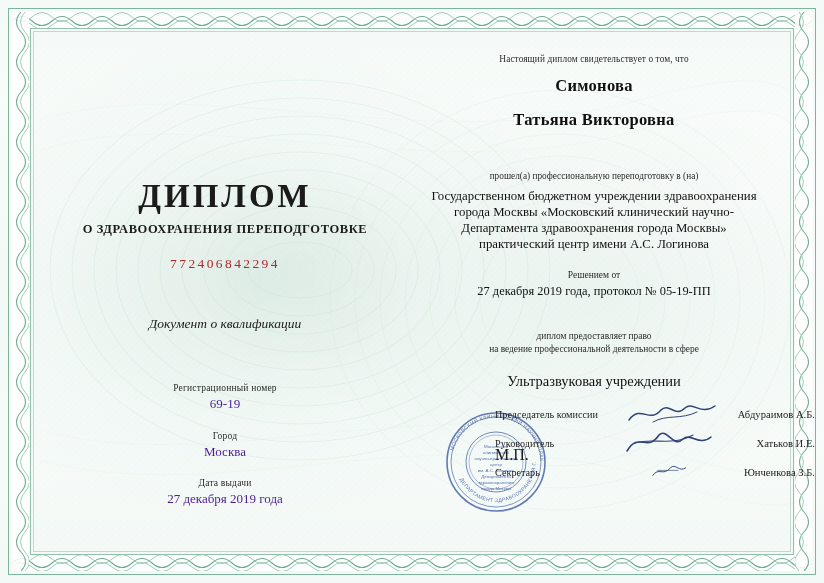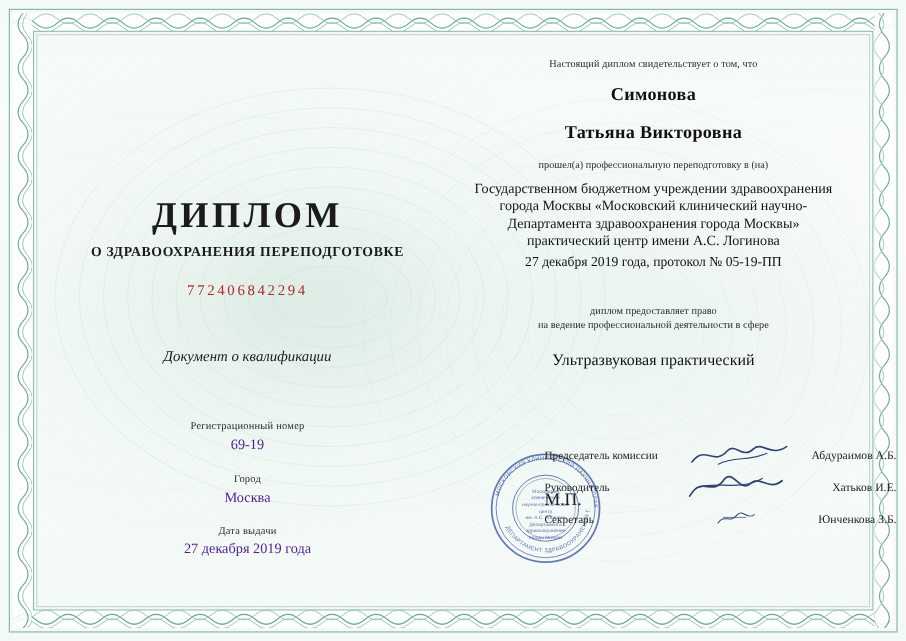--- a/index.html
+++ b/index.html
@@ -160,21 +160,21 @@
     letter-spacing: 0.3px;
   }
   .r-patronymic {
     margin-top: 14px;
     font-size: 16.5px;
     font-weight: 700;
     color: #101010;
     letter-spacing: 0.3px;
   }
   .r-note2 {
-    margin-top: 16px;
+    margin-top: 41px;
     font-size: 9.3px;
     color: #2b2b2b;
   }
   .r-org {
     margin-top: 7px;
     font-size: 12.8px;
     line-height: 16px;
     color: #111;
   }
   .r-decision {
@@ -358,26 +358,27 @@
       <div class="r-note">Настоящий диплом свидетельствует о том, что</div>
       <div class="r-name">Симонова</div>
       <div class="r-patronymic">Татьяна Викторовна</div>
       <div class="r-note2">прошел(а) профессиональную переподготовку в (на)</div>
       <div class="r-org">
         <div>Государственном бюджетном учреждении здравоохранения</div>
         <div>города Москвы «Московский клинический научно-</div>
         <div>Департамента здравоохранения города Москвы»</div>
         <div>практический центр имени А.С. Логинова</div>
       </div>
+      <div class="r-decision">Решением от</div>
       <div class="r-decision-val">27 декабря 2019 года, протокол № 05-19-ПП</div>
       <div class="r-grants">
         <div>диплом предоставляет право</div>
         <div>на ведение профессиональной деятельности в сфере</div>
       </div>
-      <div class="r-field">Ультразвуковая практический</div>
+      <div class="r-field">Ультразвуковая учреждении</div>
     </div>
 
     <svg class="stamp" viewBox="0 0 112 112">
       <defs>
         <path id="stampArcTop" d="M 12 56 A 44 44 0 0 1 100 56"></path>
         <path id="stampArcBottom" d="M 16 56 A 40 40 0 0 0 96 56"></path>
       </defs>
       <g stroke="#2b4a9b" fill="none" opacity="0.72">
         <circle cx="56" cy="56" r="49" stroke-width="1.6"></circle>
         <circle cx="56" cy="56" r="45" stroke-width="0.8"></circle>

